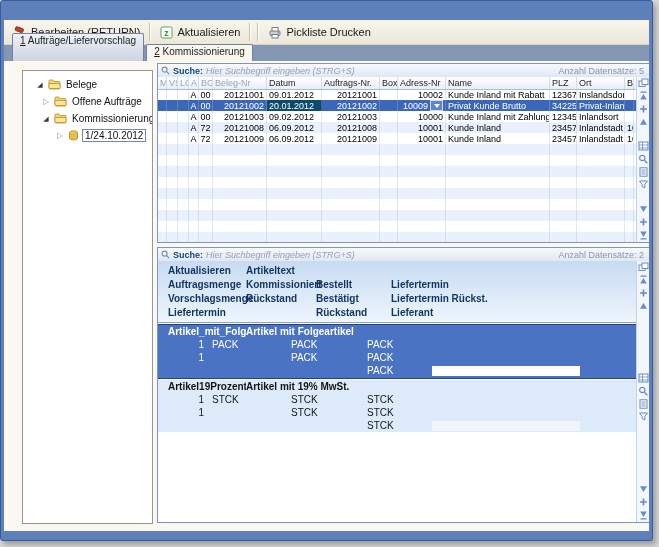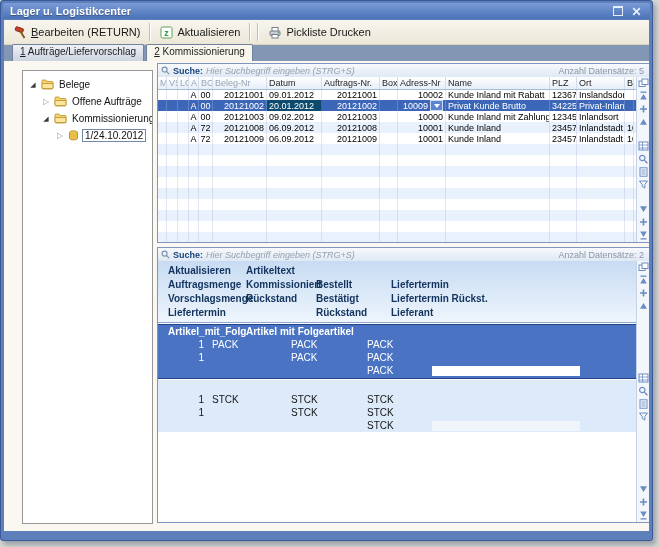--- a/index.html
+++ b/index.html
@@ -11,21 +11,21 @@
   .wbtn{display:flex;align-items:center;justify-content:center;width:13px;height:12px;}
   .restore-box{width:8px;height:7px;border:1px solid #e6edfb;border-top:2px solid #e6edfb;display:block;}
   .bodyarea{position:absolute;left:3px;top:19px;right:3px;bottom:9px;background:#f8f5ed;overflow:hidden;}
   
   .toolbar{position:absolute;left:0;top:0;right:0;height:24px;background:linear-gradient(#f8f5ee,#ece7d8);border-bottom:1px solid #d9d3c2;display:flex;align-items:center;padding:0 4px;}
   .tbtn{display:flex;align-items:center;gap:4px;padding:2px 6px;font-size:11px;color:#191919;white-space:nowrap;}
   .tbtn u{text-decoration:underline;}
   .tsep{width:1px;height:18px;background:#c6bfab;border-right:1px solid #ffffff;margin:0 3px;}
   
   .tabstrip{position:absolute;left:0;top:25px;right:0;height:16px;background:#8396b4;display:flex;align-items:flex-end;padding-left:8px;}
-  .tab{font-size:10px;line-height:12px;padding:1px 7px 3px;border:1px solid #72819c;border-bottom:none;border-radius:2px 2px 0 0;margin-right:2px;background:linear-gradient(#eef1f6,#ccd4e1);color:#1d1d1d;white-space:nowrap;}
+  .tab{font-size:10px;line-height:12px;padding:1px 7px 14px;border:1px solid #72819c;border-bottom:none;border-radius:2px 2px 0 0;margin-right:2px;background:linear-gradient(#eef1f6,#ccd4e1);color:#1d1d1d;white-space:nowrap;}
   .tab u{text-decoration:underline;}
   .tab.active{background:#f8f5ed;padding-bottom:3px;}
   .tab.disabled{background:linear-gradient(#d2d9e3,#b6c1d0);color:#8b97ab;}
   .content{position:absolute;left:0;top:41px;right:0;bottom:0;background:#faf8f1;}
   
   .tree{position:absolute;left:18px;top:9px;width:129px;bottom:7px;background:#fff;border:1px solid #979797;padding-top:5px;font-size:10px;overflow:hidden;}
   .titem{display:flex;align-items:center;height:17px;gap:3px;white-space:nowrap;}
   .texp{width:10px;font-size:8px;color:#9a9a9a;text-align:center;flex:none;}
   .texp.exp{color:#3a3a3a;font-size:7px;}
   .ticon{flex:none;display:flex;align-items:center;}
@@ -75,33 +75,20 @@
   .gc3{position:absolute;left:209px;}
   .gbox{position:absolute;left:274px;top:1px;width:148px;height:10px;}
   .grp1 .gbox{background:#ffffff;}
   .grp2 .gbox{background:#f0f5fc;}
 </style>
 </head>
 <body>
 
 <div class="win">
   <div class="frame">
-    <div class="titlebar">
-      <span class="title">Lager u. Logistikcenter</span>
-      <span class="winbtns">
-        <span class="wbtn">
-            <span class="restore-box"></span>
-          </span>
-        <span class="wbtn">
-            <svg width="9" height="9" viewBox="0 0 9 9">
-              <path d="M1.2 1.2L7.8 7.8M7.8 1.2L1.2 7.8" stroke="#e9eefb" stroke-width="1.7"></path>
-            </svg>
-          </span>
-      </span>
-    </div>
     <div class="bodyarea">
       <div class="toolbar">
         <div class="tbtn">
           <svg width="13" height="13" viewBox="0 0 13 13">
               <rect x="1.5" y="1.5" width="8" height="4" rx="1" fill="#c7402a" stroke="#7e2413" stroke-width="0.8" transform="rotate(18 5 3)"></rect>
               <path d="M6.5 5.5L10.5 12" stroke="#8a5a1e" stroke-width="2"></path>
             </svg>
           <span><span></span><u>B</u><span>earbeiten (RETURN)</span></span>
         </div>
         <div class="tsep"></div>
@@ -125,21 +112,21 @@
         </div>
       </div>
 
       <div class="tabstrip">
         <div class="tab"><span></span><u>1</u><span> Aufträge/Liefervorschlag</span></div>
         <div class="tab active"><span></span><u>2</u><span> Kommissionierung</span></div>
       </div>
 
       <div class="content">
         <div class="tree">
-            <div class="titem" style="padding-left: 5px;">
+            <div class="titem" style="padding-left: 12px;">
               <span class="texp exp">◢</span>
               <span class="ticon">
                 <svg width="13" height="11" viewBox="0 0 13 11">
                   <path d="M1 3.5V2a1 1 0 0 1 1-1h3l1 1.5h5a1 1 0 0 1 1 1v5.5a1 1 0 0 1-1 1H2a1 1 0 0 1-1-1z" fill="#f6d469" stroke="#b8902e" stroke-width="0.8"></path>
                   <path d="M1 4.5h11v4a1 1 0 0 1-1 1H2a1 1 0 0 1-1-1z" fill="#fbe59a" stroke="#b8902e" stroke-width="0.8"></path>
                 </svg>
               </span>
               <span class="tlabel">Belege</span>
             </div>
             <div class="titem" style="padding-left: 18px;">
@@ -675,20 +662,24 @@
                   <span class="gqty">1</span>
                   <span class="gc2">PACK</span>
                   <span class="gc3">PACK</span>
                 </div>
                 <div class="grow" style="top: 40px;">
                   <span class="gc3">PACK</span>
                   <span class="gbox"></span>
                 </div>
               </div>
               <div class="grp grp2">
+                <div class="ghead">
+                  <span class="gnum">Artikel19Prozent</span>
+                  <span class="gtext">Artikel mit 19% MwSt.</span>
+                </div>
                 <div class="grow" style="top: 14px;">
                   <span class="gqty">1</span>
                   <span class="gunit">STCK</span>
                   <span class="gc2">STCK</span>
                   <span class="gc3">STCK</span>
                 </div>
                 <div class="grow" style="top: 27px;">
                   <span class="gqty">1</span>
                   <span class="gc2">STCK</span>
                   <span class="gc3">STCK</span>

